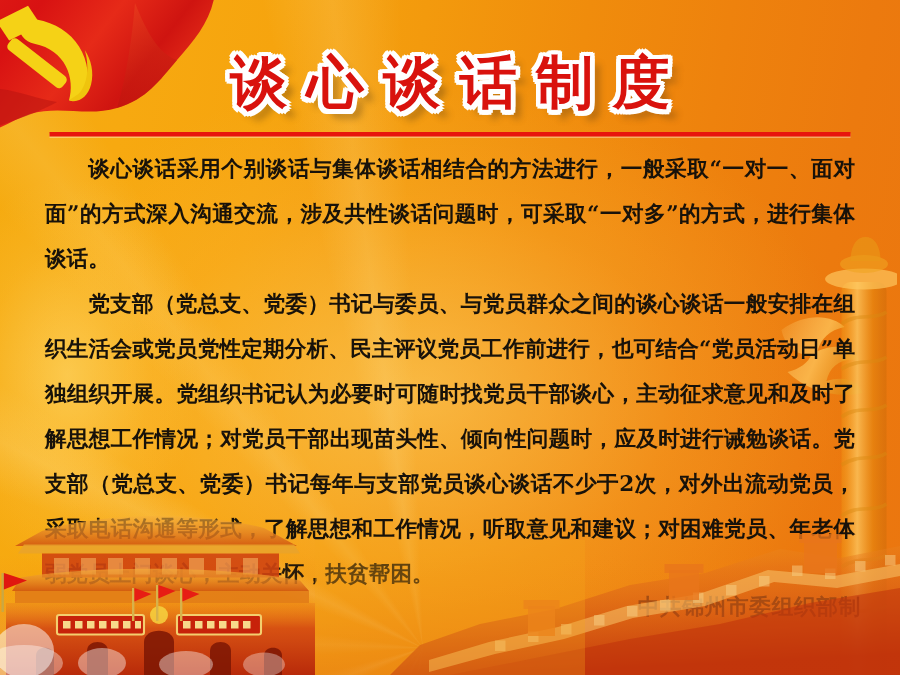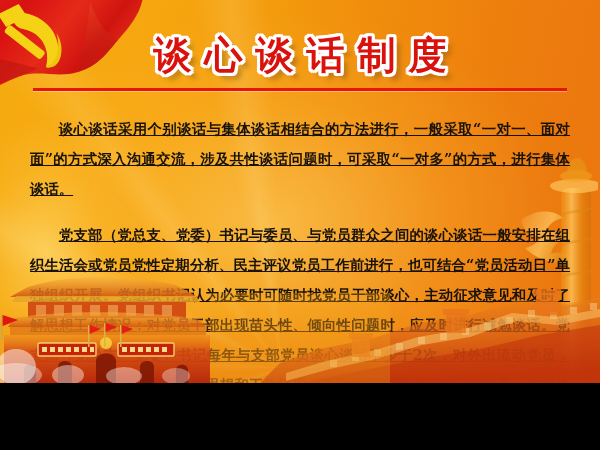--- a/index.html
+++ b/index.html
@@ -4,21 +4,21 @@
 <title>谈心谈话制度</title>
 <style>
   html, body {
     margin: 0;
     padding: 0;
     background: #000;
   }
   #poster {
     position: relative;
     width: 600px;
-    height: 383px;
+    height: 450px;
     overflow: hidden;
     font-family: "DejaVu Sans", "Liberation Sans", sans-serif;
     background:
       radial-gradient(ellipse 420px 300px at 46% 58%, rgba(255,214,110,0.55) 0%, rgba(255,190,70,0.22) 42%, rgba(255,170,40,0.0) 70%),
       linear-gradient(100deg,
         #f5ab10 0%,
         #f7a910 14%,
         #f6a40e 28%,
         #f39a0d 42%,
         #f08c0c 58%,
@@ -117,23 +117,22 @@
     width: 540px;
     font-family: "DejaVu Serif", "Liberation Serif", serif;
     font-weight: bold;
     font-size: 14.4px;
     line-height: 30px;
     color: #18120a;
     text-align: justify;
     text-justify: inter-character;
   }
   .body-text p {
-    margin: 16px 0 0 0;
+    margin: 0 0 0 0;
     text-indent: 2em;
-    text-decoration: underline;
   }
 
   
   .scene {
     position: absolute;
     left: 0; right: 0; bottom: 0;
     height: 120px;
     pointer-events: none;
   }
 

